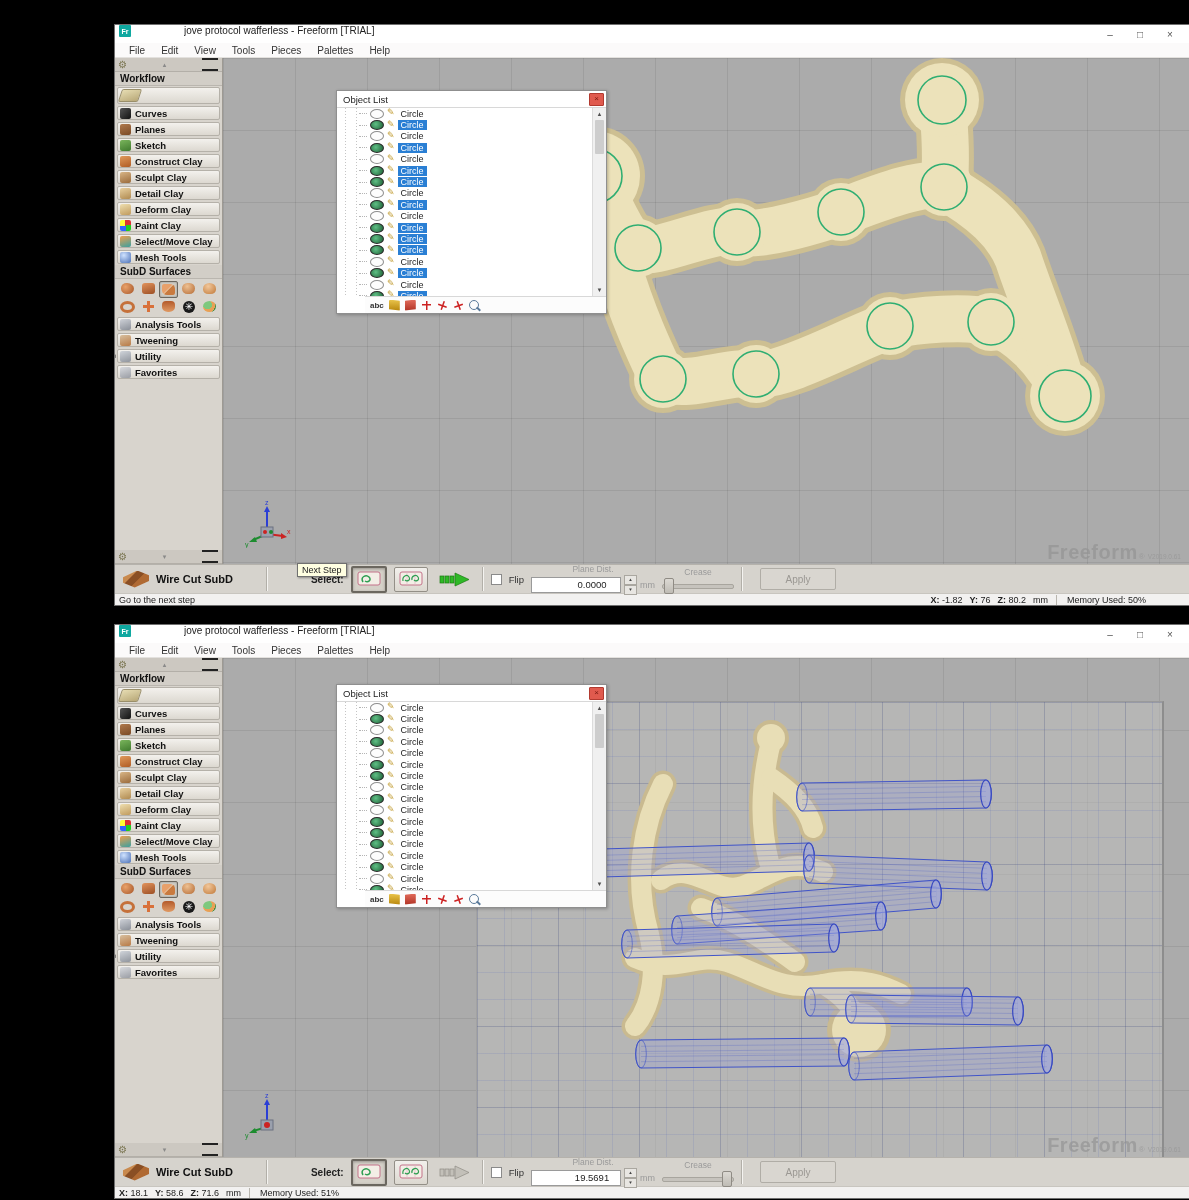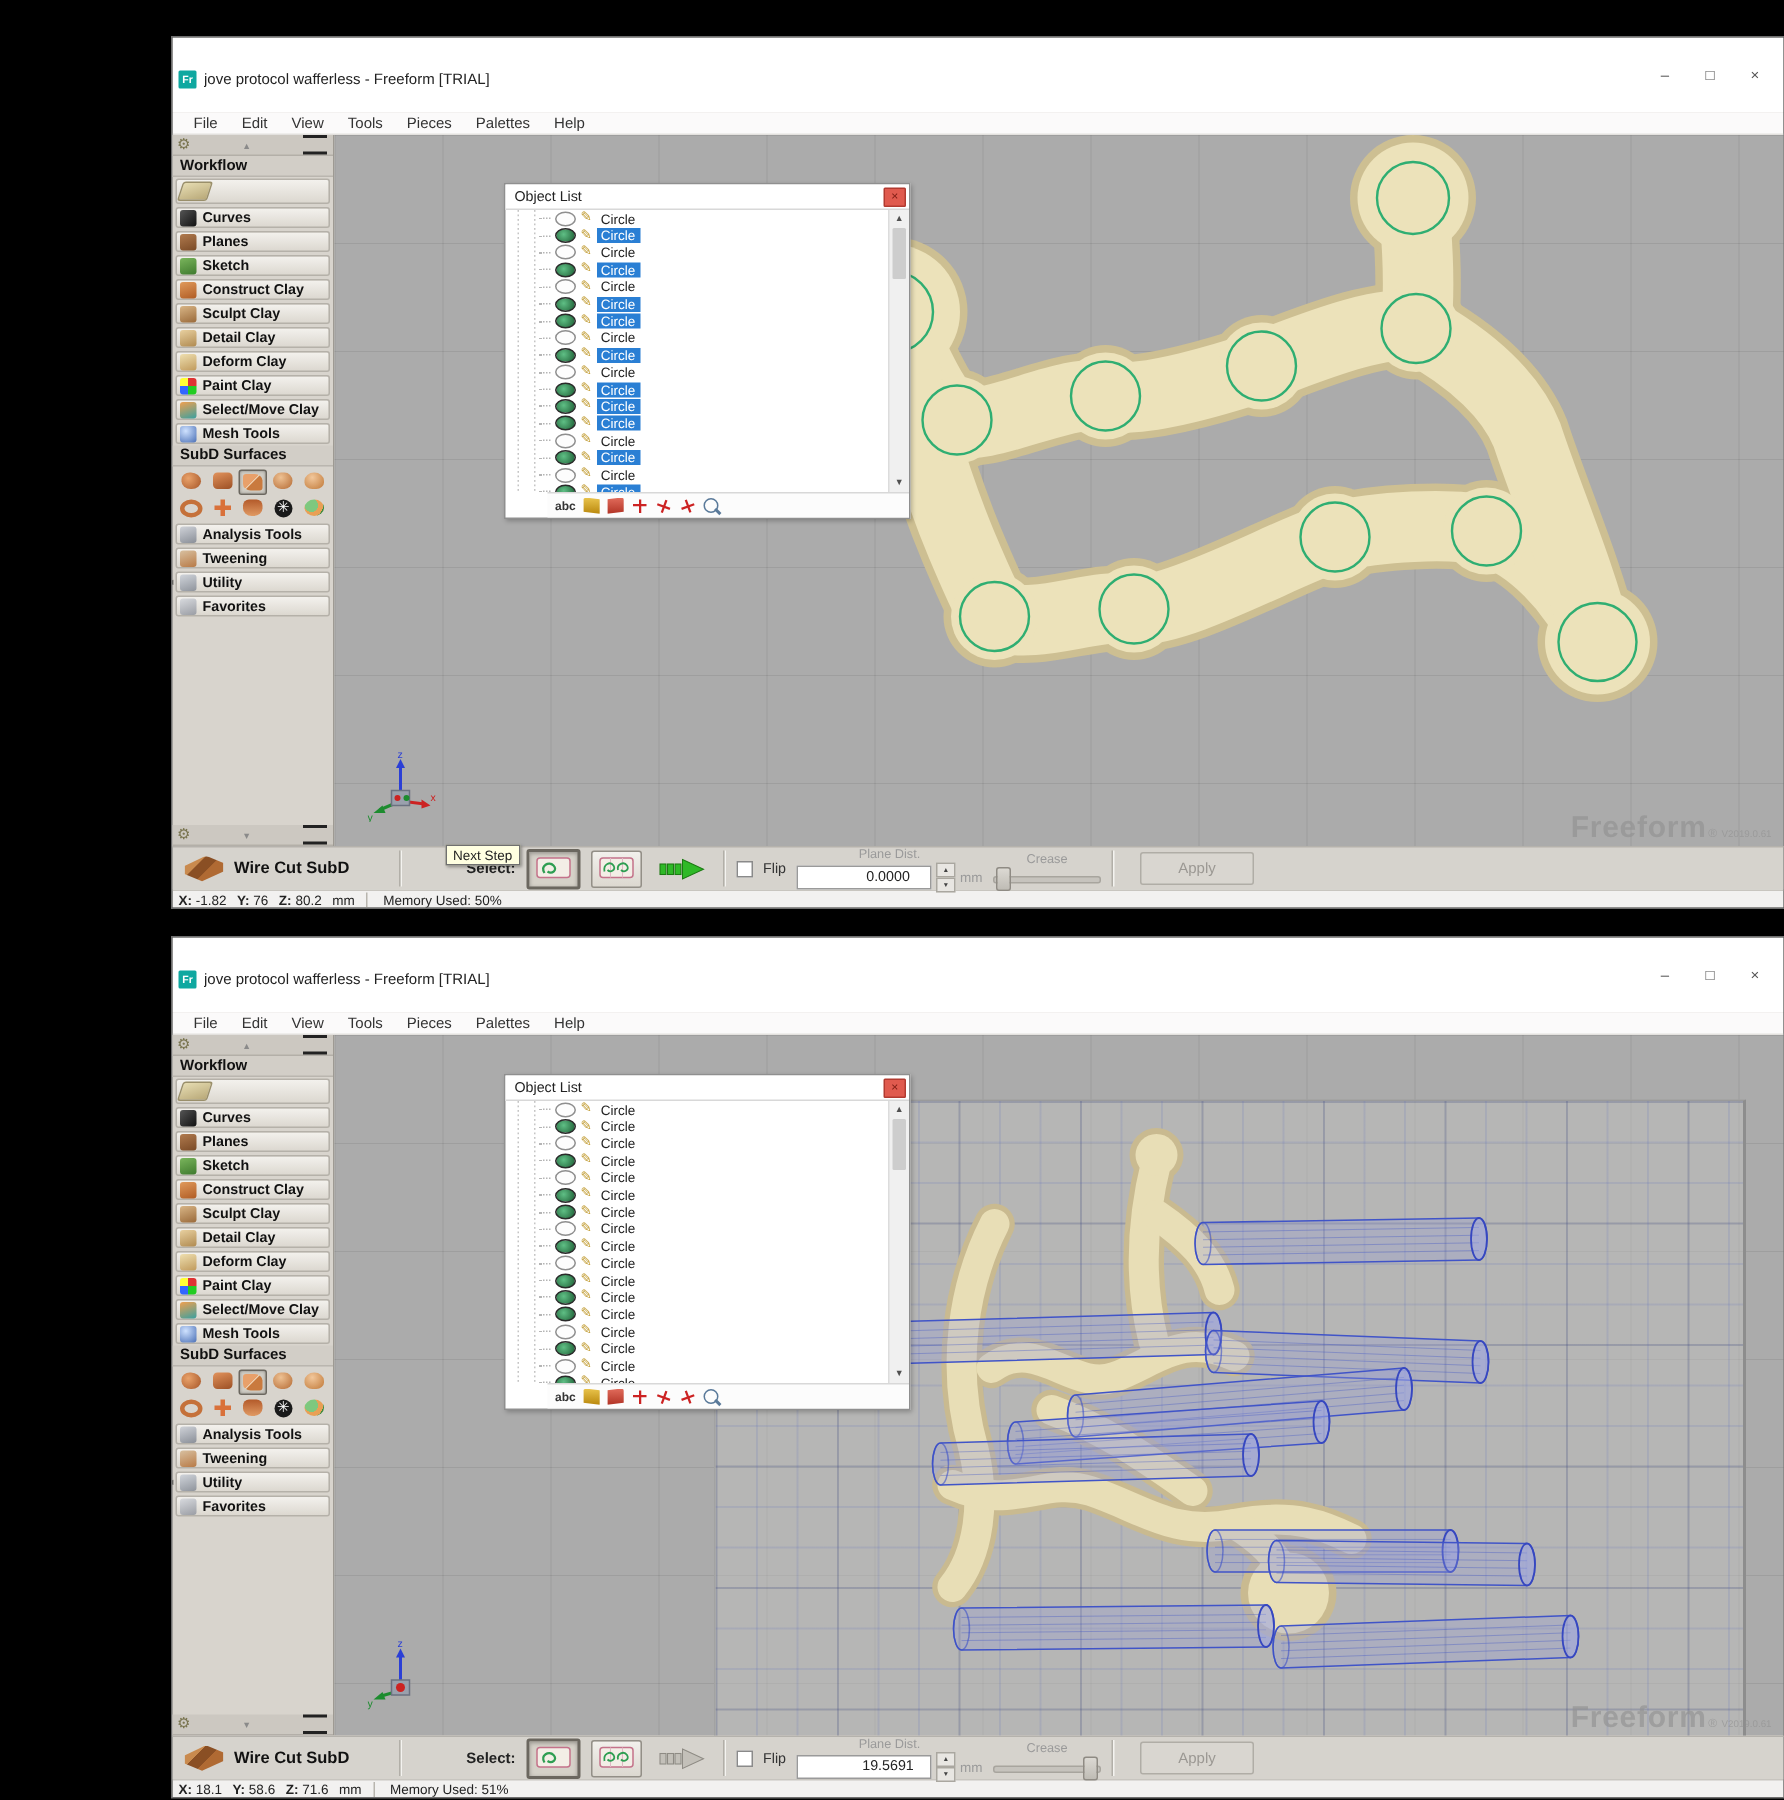--- a/index.html
+++ b/index.html
@@ -3,21 +3,21 @@
 <meta charset="utf-8">
 <style>
   html,body{margin:0;padding:0;background:#000;width:1189px;height:1200px;overflow:hidden;
     font-family:"Liberation Sans",sans-serif;-webkit-font-smoothing:antialiased;}
   .app-window{position:absolute;left:115px;width:1074px;background:#d6d3cd;outline:1px solid #6f6f6f;
     display:flex;flex-direction:column;}
   #win-top{top:25px;height:580px;}
   #win-bottom{top:625px;height:573px;}
 
   
-  .titlebar{height:18px;background:#fff;display:flex;align-items:flex-end;padding:16px 4px;flex:0 0 auto;}
+  .titlebar{height:18px;background:#fff;display:flex;align-items:flex-start;padding:0 4px;flex:0 0 auto;gap:48px;}
   .app-icon{width:12px;height:12px;background:#0fa8a0;color:#fff;font-size:7px;font-weight:bold;
     display:flex;align-items:center;justify-content:center;margin-right:5px;border-radius:1px;}
   .title-text{font-size:10px;color:#222;flex:1;white-space:nowrap;overflow:hidden;}
   .win-ctrls{display:flex;gap:0;}
   .win-ctrl{width:30px;height:18px;display:flex;align-items:center;justify-content:center;
     font-size:10px;color:#555;}
   .menubar{height:14px;background:#fbfafa;border-bottom:1px solid #e3e1de;display:flex;align-items:center;
     padding-left:6px;gap:0;flex:0 0 auto;}
   .menu-item{font-size:10px;color:#333;padding:0 8px;}
 
@@ -537,20 +537,21 @@
       <div class="slider">
         <div class="slider-track"></div>
         <div class="slider-handle handle-left"></div>
       </div>
     </div>
     <div class="dock-sep"></div>
     <div class="apply-btn">Apply</div>
     <div class="tooltip">Next Step</div>
   </div>
   <div class="statusbar">
+    <div class="status-left">Go to the next step</div>
     <div class="status-coords">
       <span><span class="coord-lab">X:</span> <span>-1.82</span></span>
       <span><span class="coord-lab">Y:</span> <span>76</span></span>
       <span><span class="coord-lab">Z:</span> <span>80.2</span></span>
       <span>mm</span>
     </div>
     <div class="status-mem">Memory Used: 50%</div>
   </div>
 </div>
 

